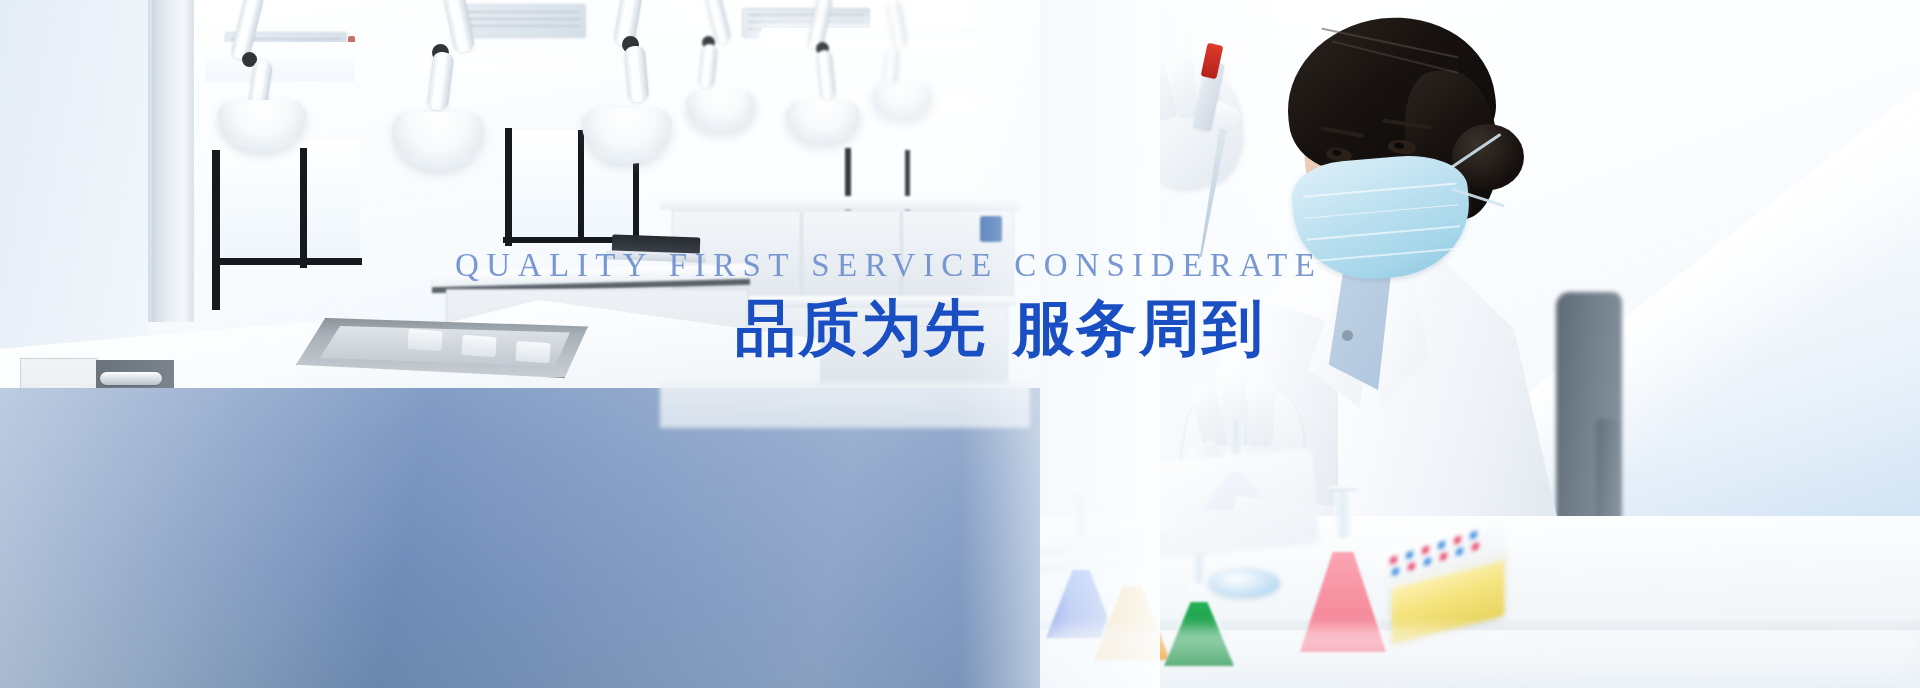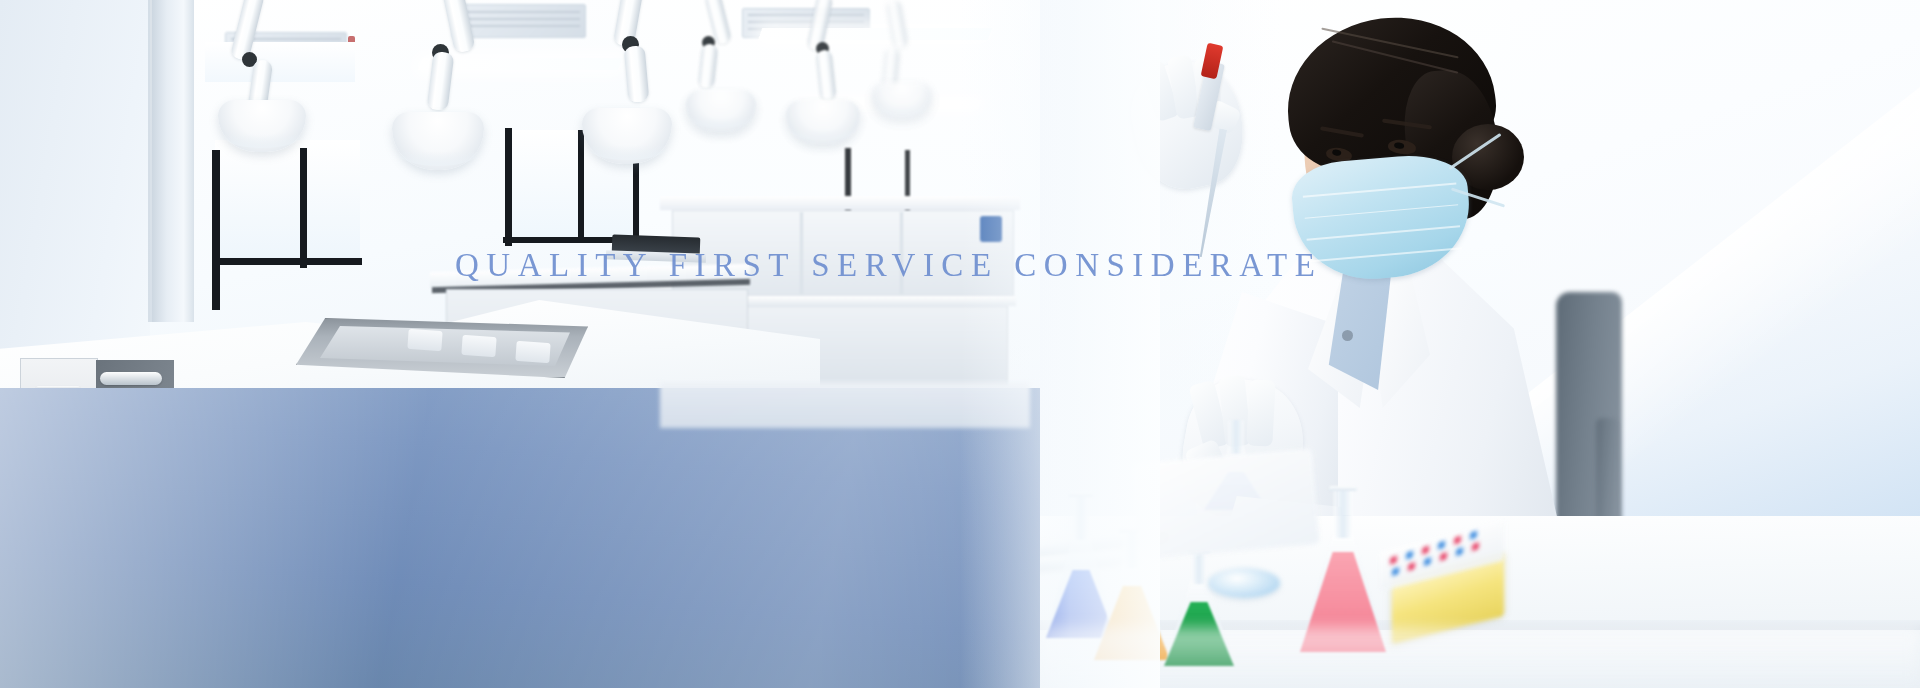--- a/index.html
+++ b/index.html
@@ -588,17 +588,20 @@
 
   </div>
 
   <div style="position:absolute;left:960px;top:0;width:200px;height:688px;
               background:linear-gradient(90deg,rgba(240,246,251,0) 0%,rgba(247,251,254,.75) 55%,rgba(252,254,255,.95) 100%);"></div>
 
   <div class="overlay">
 
     <div class="eyebrow">QUALITY FIRST SERVICE CONSIDERATE</div>
 
+    <div class="headline">
+      <span>品质为先</span><span class="gap"></span><span>服务周到</span>
+    </div>
 
 
   </div>
 
 </div>
 
 </body></html>

